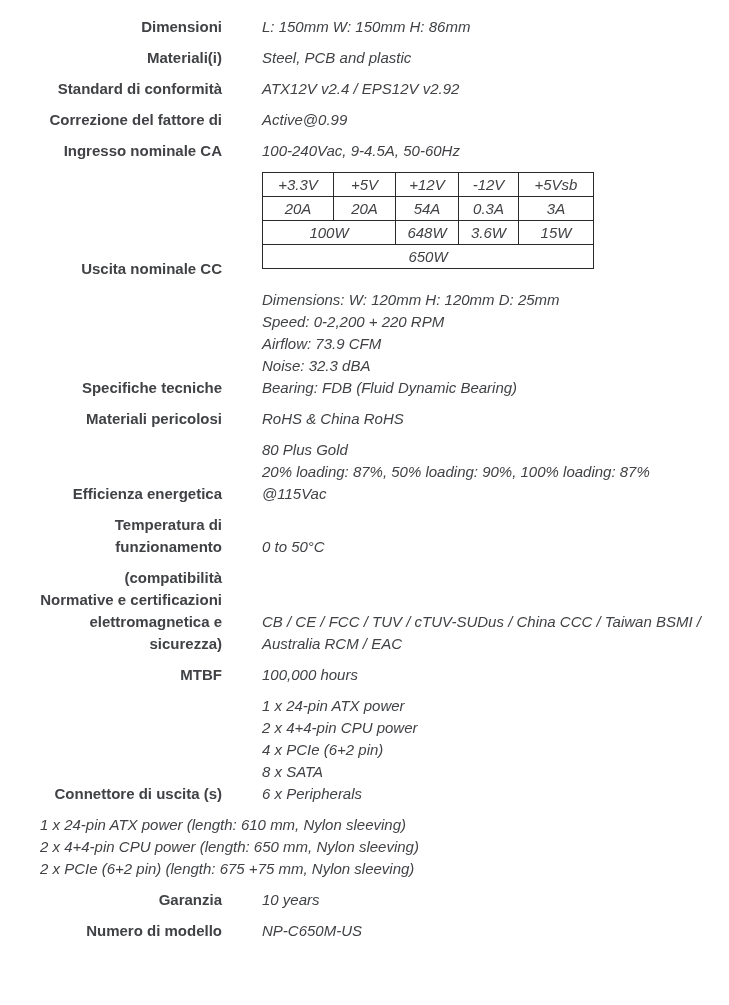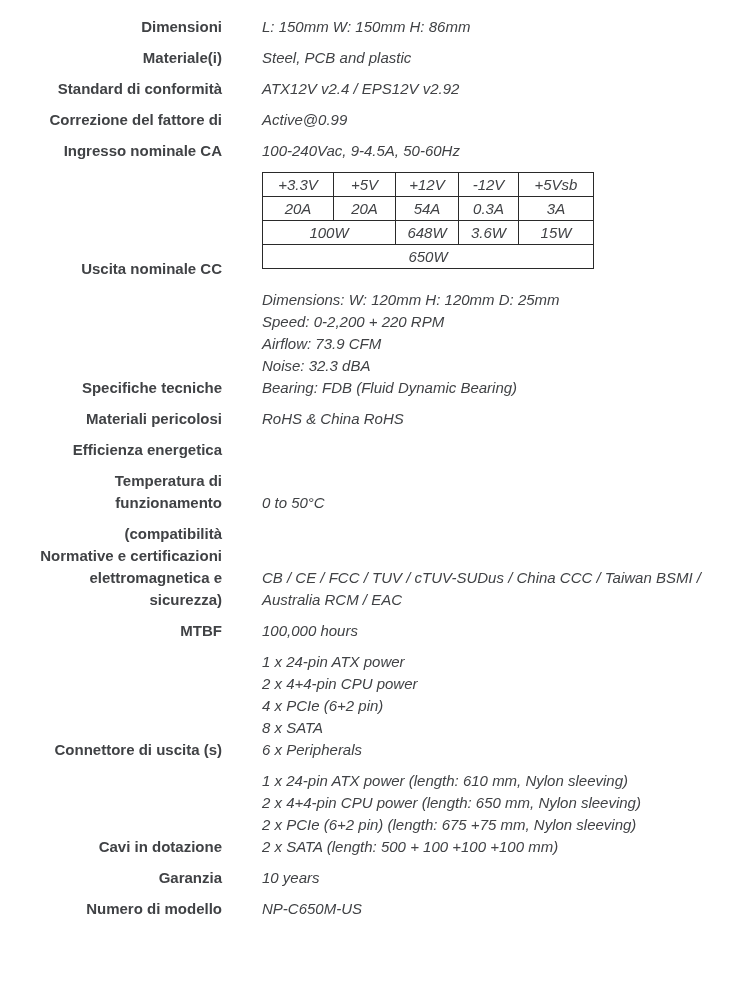--- a/index.html
+++ b/index.html
@@ -69,21 +69,21 @@
     <div class="spec-row">
       <div class="spec-label">
         <div class="label-line">Dimensioni</div>
       </div>
       <div class="spec-value">
         <div class="value-line">L: 150mm W: 150mm H: 86mm</div>
       </div>
     </div>
     <div class="spec-row">
       <div class="spec-label">
-        <div class="label-line">Materiale(i)</div>
+        <div class="label-line">Materiali(i)</div>
       </div>
       <div class="spec-value">
         <div class="value-line">Steel, PCB and plastic</div>
       </div>
     </div>
     <div class="spec-row">
       <div class="spec-label">
         <div class="label-line">Standard di conformità</div>
       </div>
       <div class="spec-value">
@@ -164,20 +164,25 @@
         <div class="label-line">Materiali pericolosi</div>
       </div>
       <div class="spec-value">
         <div class="value-line">RoHS &amp; China RoHS</div>
       </div>
     </div>
     <div class="spec-row">
       <div class="spec-label">
         <div class="label-line">Efficienza energetica</div>
       </div>
+      <div class="spec-value">
+        <div class="value-line">80 Plus Gold</div>
+        <div class="value-line">20% loading: 87%, 50% loading: 90%, 100% loading: 87%</div>
+        <div class="value-line">@115Vac</div>
+      </div>
     </div>
     <div class="spec-row">
       <div class="spec-label">
         <div class="label-line">Temperatura di</div>
         <div class="label-line">funzionamento</div>
       </div>
       <div class="spec-value">
         <div class="value-line">0 to 50°C</div>
       </div>
     </div>
@@ -207,28 +212,24 @@
       </div>
       <div class="spec-value">
         <div class="value-line">1 x 24-pin ATX power</div>
         <div class="value-line">2 x 4+4-pin CPU power</div>
         <div class="value-line">4 x PCIe (6+2 pin)</div>
         <div class="value-line">8 x SATA</div>
         <div class="value-line">6 x Peripherals</div>
       </div>
     </div>
     <div class="spec-row">
-      <div class="spec-label">
-        <div class="label-line">Cavi in dotazione</div>
-      </div>
       <div class="spec-value">
         <div class="value-line">1 x 24-pin ATX power (length: 610 mm, Nylon sleeving)</div>
         <div class="value-line">2 x 4+4-pin CPU power (length: 650 mm, Nylon sleeving)</div>
         <div class="value-line">2 x PCIe (6+2 pin) (length: 675 +75 mm, Nylon sleeving)</div>
-        <div class="value-line">2 x SATA (length: 500 + 100 +100 +100 mm)</div>
       </div>
     </div>
     <div class="spec-row">
       <div class="spec-label">
         <div class="label-line">Garanzia</div>
       </div>
       <div class="spec-value">
         <div class="value-line">10 years</div>
       </div>
     </div>

